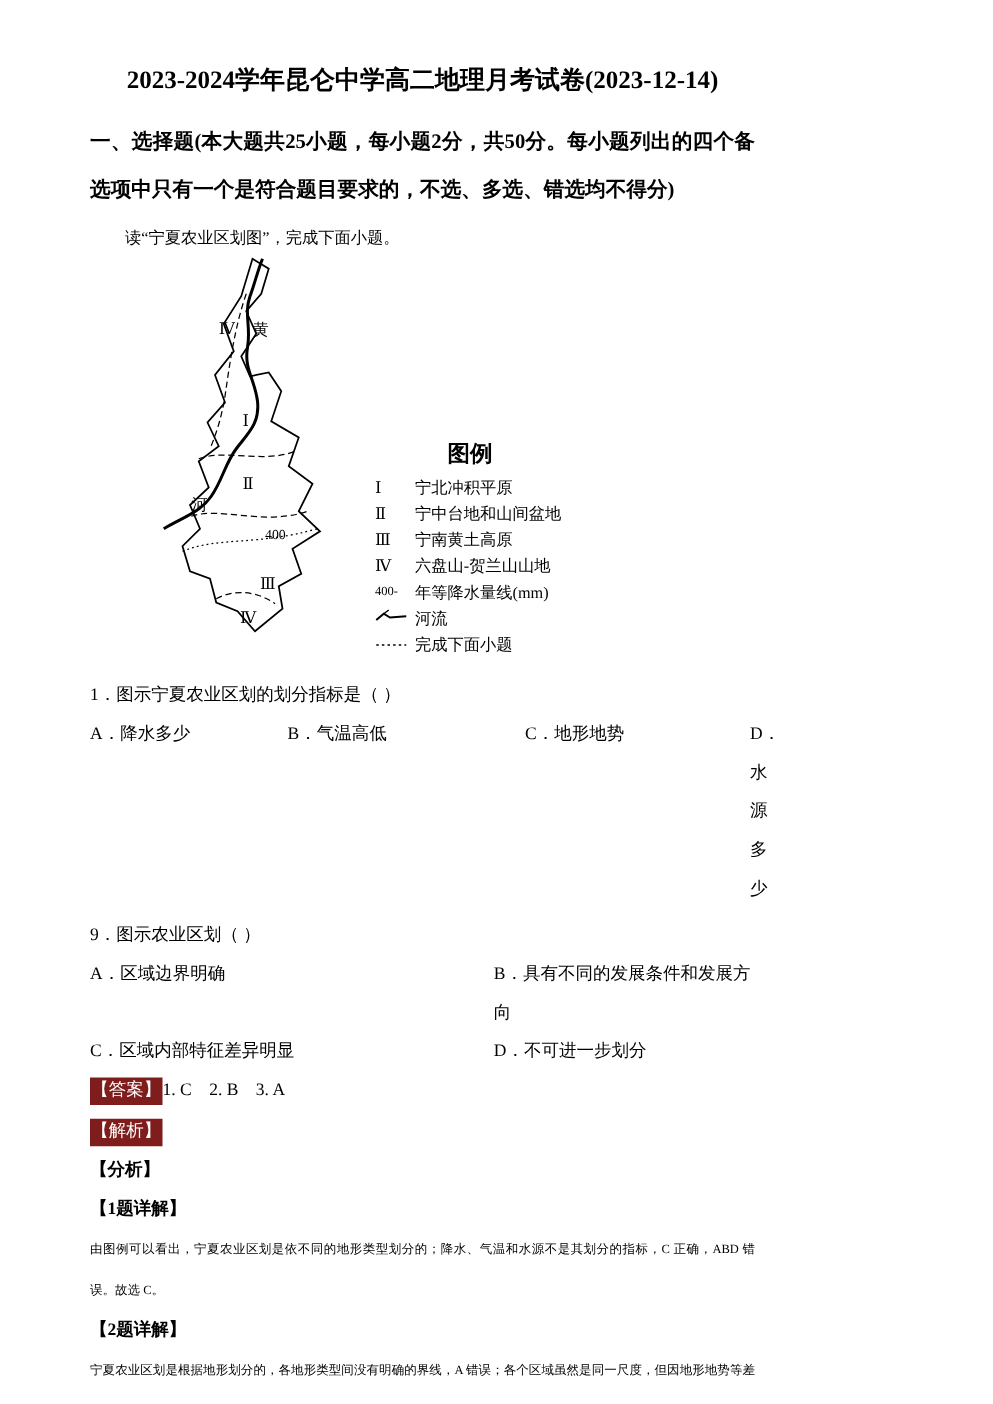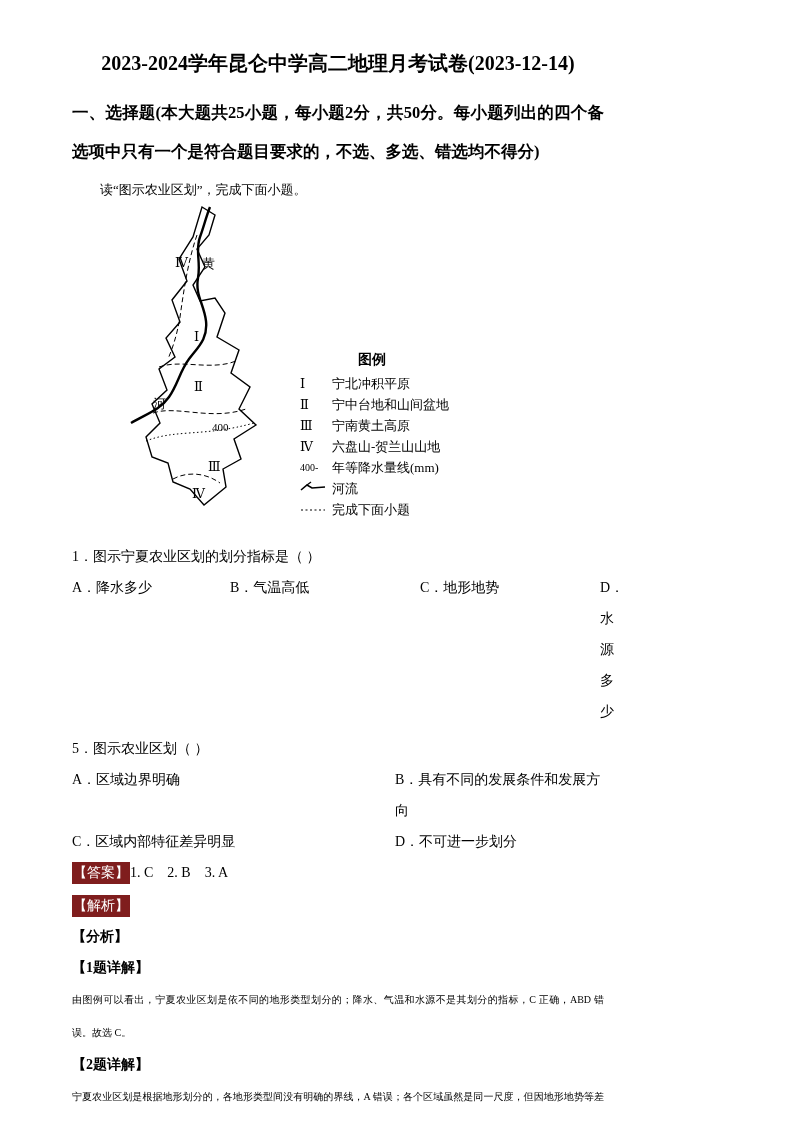--- a/index.html
+++ b/index.html
@@ -9,21 +9,21 @@
     font-family:"Liberation Serif","DejaVu Serif",serif;
     overflow:hidden;
   }
   .page { padding:46px 72px 0 72px; width:676px; }
   .title { text-align:center; font-size:20px; font-weight:bold; margin:4px 0 16px 0; }
   .section-heading { font-size:16.5px; font-weight:bold; line-height:39px; text-align:justify; }
   .intro { font-size:13px; margin:10px 0 0 28px; }
   .map-wrap { position:relative; height:334px; margin-top:2px; }
   .map-svg { position:absolute; left:4px; top:0; }
   .legend { position:absolute; left:228px; top:150px; width:210px; font-size:13px; }
-  .legend-title { font-weight:bold; margin:0 0 4px 58px; font-size:14px; }
+  .legend-title { font-weight:bold; margin:0 0 4px 58px; font-size:18px; }
   .legend-row { display:flex; align-items:center; height:21px; }
   .legend-sym { width:32px; flex:0 0 32px; font-size:13px; }
   .legend-sym.small { font-size:10px; }
   .q-stem { font-size:14px; line-height:31px; }
   .opts { font-size:14px; line-height:31px; display:grid; }
   .opts-4a { grid-template-columns:158px 190px 180px 1fr; }
   .opts-2  { grid-template-columns:323px 1fr; }
   .opts-4b { grid-template-columns:163px 160px 160px 1fr; }
   .answer-line { font-size:14px; line-height:32px; white-space:pre-wrap; }
   .badge {
@@ -37,21 +37,21 @@
 </style>
 </head>
 <body>
 
 <div class="page">
 
   <div class="title">2023-2024学年昆仑中学高二地理月考试卷(2023-12-14)</div>
 
   <div class="section-heading">一、选择题(本大题共25小题，每小题2分，共50分。每小题列出的四个备选项中只有一个是符合题目要求的，不选、多选、错选均不得分)</div>
 
-  <div class="intro">读“图示农业区划”，完成下面小题。</div>
+  <div class="intro">读“宁夏农业区划图”，完成下面小题。</div>
 
   <div class="map-wrap">
     <svg class="map-svg" width="240" height="334" viewBox="0 0 240 334">
 
       <path d="M126,6 L139,14 L133,34 L121,48 L129,66 L117,84 L124,100 L139,97 L149,112 L141,136 L163,149 L155,172 L174,186 L163,208 L180,224 L158,238 L165,258 L147,268 L150,286 L128,304 L114,288 L97,281 L92,262 L76,256 L70,236 L84,222 L76,203 L91,189 L83,168 L99,156 L90,137 L104,121 L96,99 L111,80 L103,58 L117,36 Z" fill="none" stroke="#000" stroke-width="1.4"></path>
 
       <path d="M55,222 C70,213 84,209 93,196 C102,183 104,170 113,158 C122,146 132,138 130,120 C128,103 119,94 122,77 C125,61 119,50 124,36 C128,25 130,16 134,6" fill="none" stroke="#000" stroke-width="2.4"></path>
 
       <path d="M83,166 C105,158 135,170 160,160" fill="none" stroke="#000" stroke-width="1" stroke-dasharray="5 3"></path>
       <path d="M77,212 C100,204 135,220 170,208" fill="none" stroke="#000" stroke-width="1" stroke-dasharray="5 3"></path>
@@ -112,21 +112,21 @@
     <div class="q-stem">1．图示宁夏农业区划的划分指标是（    ）</div>
     <div class="opts opts-4a">
       <span>A．降水多少</span>
       <span>B．气温高低</span>
       <span>C．地形地势</span>
       <span>D．水源多少</span>
     </div>
   </div>
 
   <div class="qblock">
-    <div class="q-stem">5．图示农业区划（    ）</div>
+    <div class="q-stem">9．图示农业区划（    ）</div>
     <div class="opts opts-2">
       <span>A．区域边界明确</span>
       <span>B．具有不同的发展条件和发展方向</span>
     </div>
     <div class="opts opts-2">
       <span>C．区域内部特征差异明显</span>
       <span>D．不可进一步划分</span>
     </div>
   </div>
 

